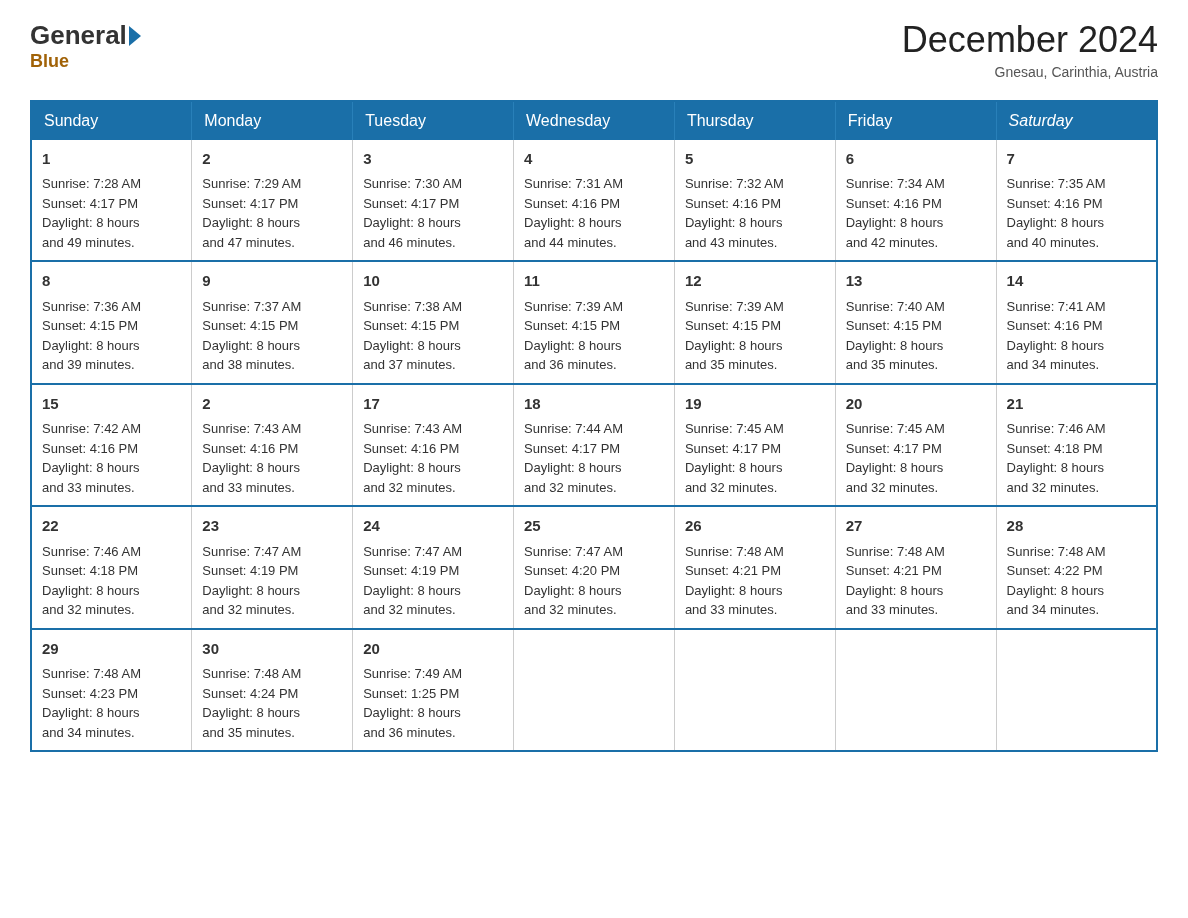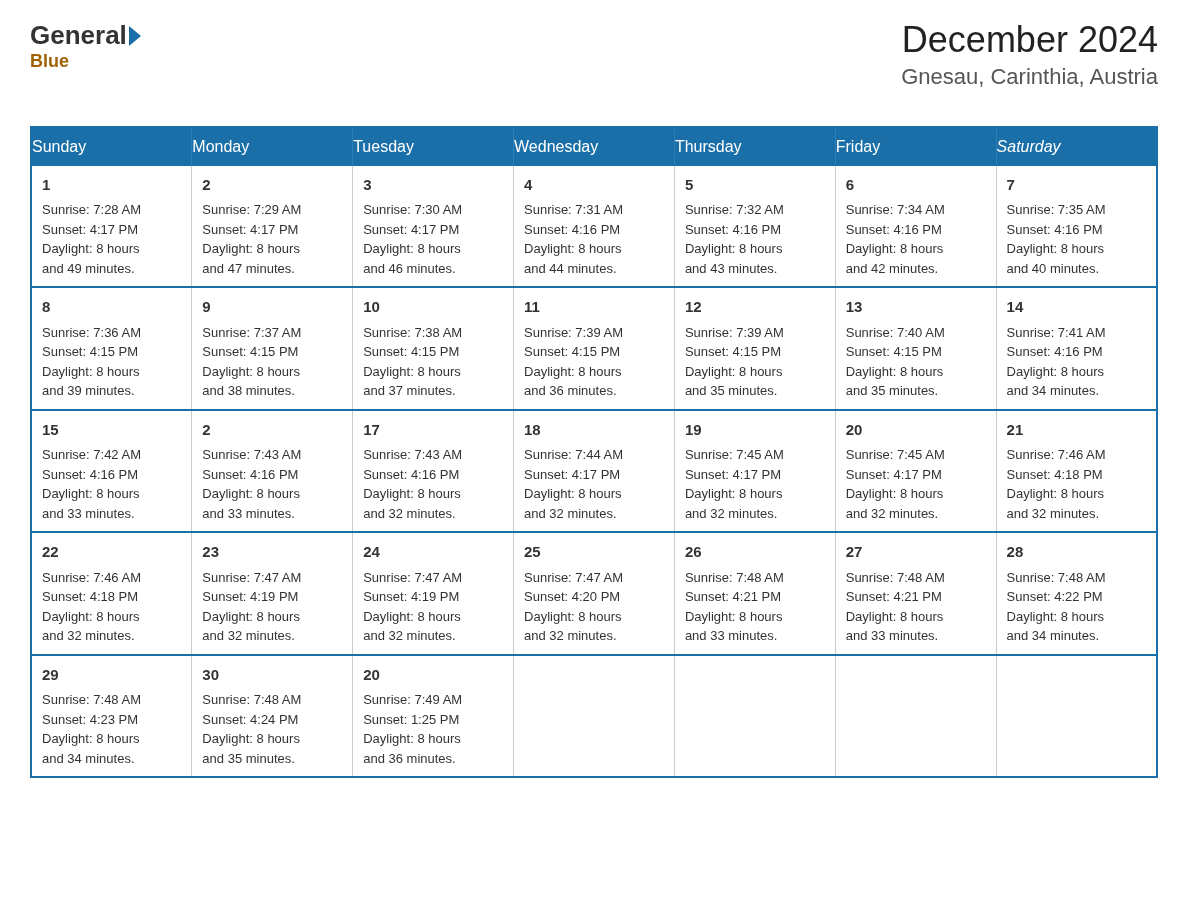--- a/index.html
+++ b/index.html
@@ -7,21 +7,21 @@
       font-family: Arial, sans-serif;
       background: #fff;
       padding: 20px 30px;
       width: 1188px;
       min-height: 918px;
     }
     .header {
       display: flex;
       justify-content: space-between;
       align-items: flex-start;
-      margin-bottom: 36px;
+      margin-bottom: 20px;
     }
     .logo {
       display: flex;
       flex-direction: column;
       align-items: flex-start;
     }
     .logo-text {
       display: flex;
       align-items: center;
       font-size: 26px;
@@ -33,32 +33,32 @@
       width: 0; height: 0;
       border-left: 12px solid #1a6fa8;
       border-top: 10px solid transparent;
       border-bottom: 10px solid transparent;
       margin: 0 2px;
       display: inline-block;
     }
     .logo-blue { color: #a16207; font-size: 18px; font-weight: bold; }
     .title-block { text-align: right; }
     .month-title { font-size: 36px; font-weight: normal; color: #222; line-height: 1.1; }
-    .location { font-size: 22px; color: #555; margin-top: 4px; }
+    .location { font-size: 14px; color: #555; margin-top: 4px; }
     table {
       width: 100%;
       border-collapse: collapse;
       border: 2px solid #1a6fa8;
     }
     thead tr th {
       background-color: #1a6fa8;
       color: #fff;
       font-size: 16px;
       font-weight: normal;
-      padding: 10px 0;
+      padding: 10px 12px;
       text-align: left;
       border-right: 1px solid #2980b9;
     }
     thead tr th:last-child { border-right: none; font-style: italic; }
     tbody tr td {
       vertical-align: top;
       padding: 8px 10px;
       font-size: 13px;
       color: #333;
       border-right: 1px solid #ccc;

